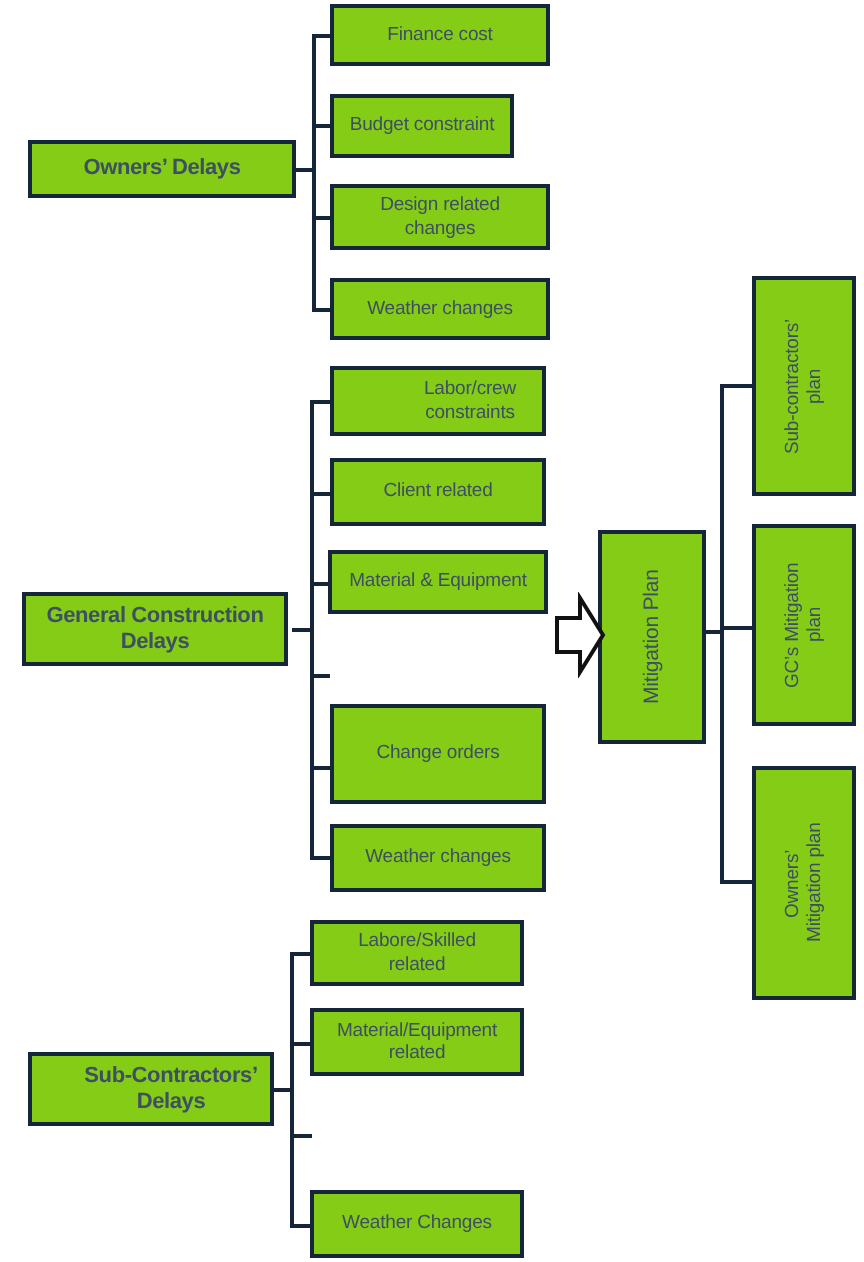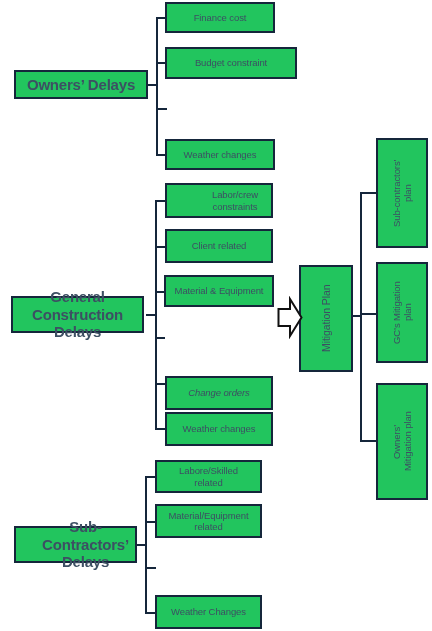--- a/index.html
+++ b/index.html
@@ -14,34 +14,34 @@
     position: relative;
     width: 432px;
     height: 631px;
     background: #ffffff;
     overflow: hidden;
   }
   .box {
     position: absolute;
     box-sizing: border-box;
     border: 2px solid #15263b;
-    background: #22c55e;
+    background: #84cc16;
     color: #3d4f63;
     display: flex;
     align-items: center;
     justify-content: center;
     text-align: center;
     line-height: 1.18;
     font-size: 9.5px;
     letter-spacing: -0.1px;
     z-index: 3;
   }
   .box.root {
     font-weight: bold;
-    font-size: 15px;
+    font-size: 11px;
     letter-spacing: -0.2px;
   }
   .box .txt {
     display: block;
     padding: 0 3px;
     white-space: pre-line;
   }
   .box.vert {
     writing-mode: vertical-rl;
     transform: rotate(180deg);
@@ -100,43 +100,47 @@
   <div class="ln hln" style="left:360px; top:313px; width:17px;"></div>
   <div class="ln hln" style="left:360px; top:440px; width:17px;"></div>
 
   <div class="box root" style="left:14px; top:70px; width:134px; height:29px;">
     <span class="txt">Owners’ Delays</span>
   </div>
 
   <div class="box" style="left:165px; top:2px; width:110px; height:31px;">
     <span class="txt">Finance cost</span>
   </div>
-  <div class="box" style="left:165px; top:47px; width:132px; height:32px;">
+  <div class="box" style="left:165px; top:47px; width:92px; height:32px;">
     <span class="txt">Budget constraint</span>
+  </div>
+  <div class="box" style="left:165px; top:92px; width:110px; height:33px;">
+    <span class="txt">Design related
+changes</span>
   </div>
   <div class="box" style="left:165px; top:139px; width:110px; height:31px;">
     <span class="txt">Weather changes</span>
   </div>
 
   <div class="box root" style="left:11px; top:296px; width:133px; height:37px;">
     <span class="txt">General Construction
 Delays</span>
   </div>
 
   <div class="box" style="left:165px; top:183px; width:108px; height:35px;padding-left:32px;">
     <span class="txt">Labor/crew
 constraints</span>
   </div>
   <div class="box" style="left:165px; top:229px; width:108px; height:34px;">
     <span class="txt">Client related</span>
   </div>
   <div class="box" style="left:164px; top:275px; width:110px; height:32px;">
     <span class="txt">Material &amp; Equipment</span>
   </div>
-  <div class="box" style="left:165px; top:376px; width:108px; height:34px;font-style:italic;">
+  <div class="box" style="left:165px; top:352px; width:108px; height:50px;">
     <span class="txt">Change orders</span>
   </div>
   <div class="box" style="left:165px; top:412px; width:108px; height:34px;">
     <span class="txt">Weather changes</span>
   </div>
 
   <div class="box root" style="left:14px; top:526px; width:123px; height:37px;padding-left:20px;">
     <span class="txt">Sub-Contractors’
 Delays</span>
   </div>

